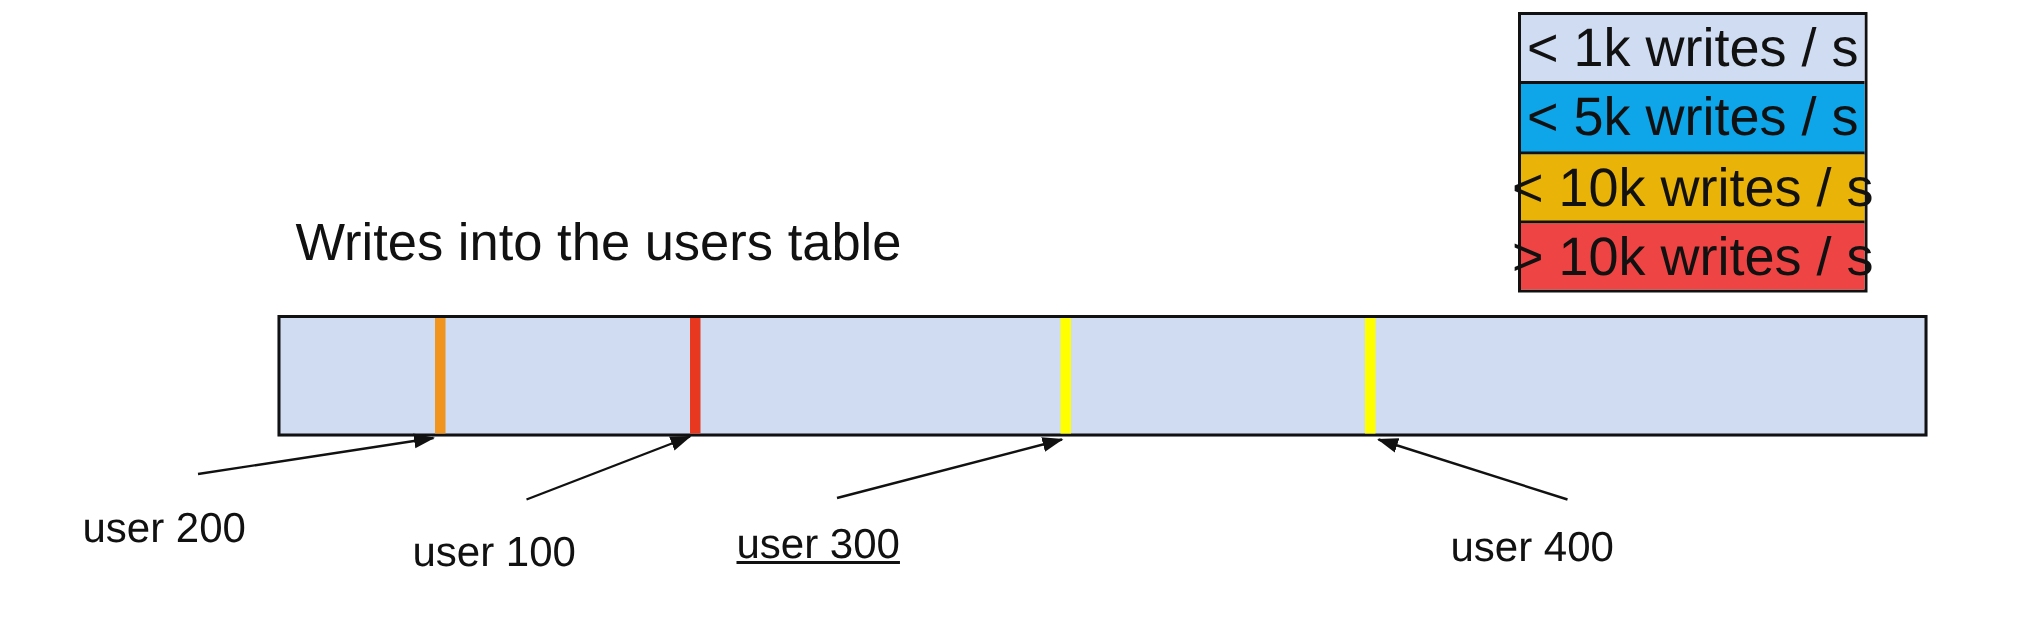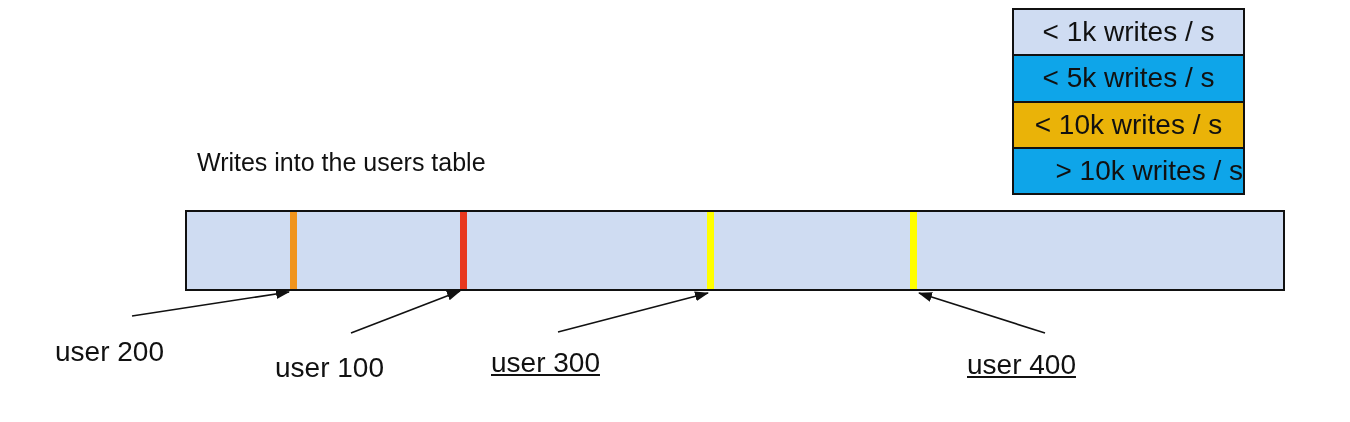--- a/index.html
+++ b/index.html
@@ -10,21 +10,21 @@
     background: #ffffff;
     font-family: "Liberation Sans", sans-serif;
     color: #111111;
     overflow: hidden;
   }
 
   .diagram-title {
     position: absolute;
     left: 197px;
     top: 145px;
-    font-size: 25px;
+    font-size: 35px;
     line-height: 34px;
     white-space: nowrap;
   }
 
   
   .legend {
     position: absolute;
     left: 1012px;
     top: 8px;
     width: 233px;
@@ -33,21 +33,21 @@
     border: 2px solid #111111;
     display: flex;
     flex-direction: column;
   }
   .legend-row {
     flex: 1 1 0;
     display: flex;
     align-items: center;
     justify-content: center;
     border-bottom: 2px solid #111111;
-    font-size: 28px;
+    font-size: 36px;
     white-space: nowrap;
   }
   .legend-row:last-child { border-bottom: none; }
 
   
   .table-bar {
     position: absolute;
     left: 185px;
     top: 210px;
     width: 1100px;
@@ -65,21 +65,21 @@
   
   .user-label {
     position: absolute;
     font-size: 28px;
     line-height: 34px;
     white-space: nowrap;
   }
   .user-label.u100 { left: 55px;  top: 335px; }
   .user-label.u200 { left: 275px; top: 351px; }
   .user-label.u300 { left: 491px; top: 346px; text-decoration: underline; }
-  .user-label.u400 { left: 967px; top: 348px; text-decoration: underline; }
+  .user-label.u400 { left: 967px; top: 348px; }
 
   .arrow-layer {
     position: absolute;
     left: 0; top: 0;
     width: 1350px; height: 422px;
     pointer-events: none;
   }
 </style>
 </head>
 <body>
@@ -91,21 +91,21 @@
   <div class="legend">
     <div class="legend-row" style="background-color: rgb(207, 220, 242);">
       <span>&lt; 1k writes / s</span>
     </div>
     <div class="legend-row" style="background-color: #0ea5e9;">
       <span>&lt; 5k writes / s</span>
     </div>
     <div class="legend-row" style="background-color: #eab308;">
       <span>&lt; 10k writes / s</span>
     </div>
-    <div class="legend-row" style="background-color: #0ea5e9; justify-content: flex-end;">
+    <div class="legend-row" style="background-color: #ef4444;">
       <span>&gt; 10k writes / s</span>
     </div>
   </div>
 
   <div class="table-bar" style="background-color: rgb(207, 220, 242);">
     <div class="stripe" style="background-color: rgb(240, 148, 29); left: 103px;"></div>
     <div class="stripe" style="background-color: rgb(232, 56, 31); left: 273px;"></div>
     <div class="stripe" style="background-color: rgb(255, 255, 0); left: 520px;"></div>
     <div class="stripe" style="background-color: rgb(255, 255, 0); left: 723px;"></div>
   </div>

